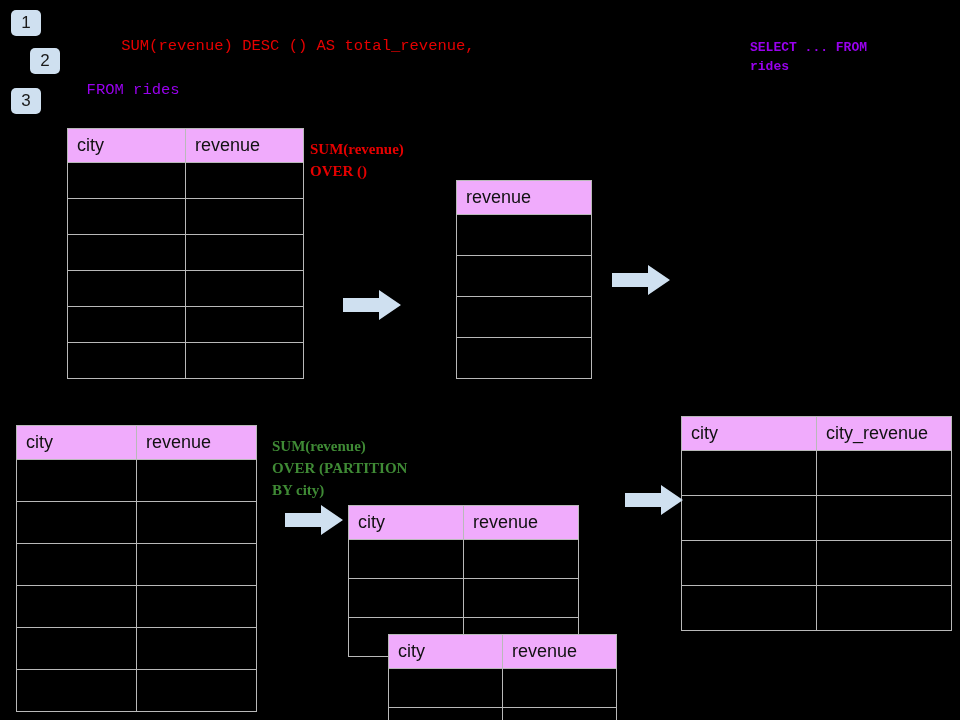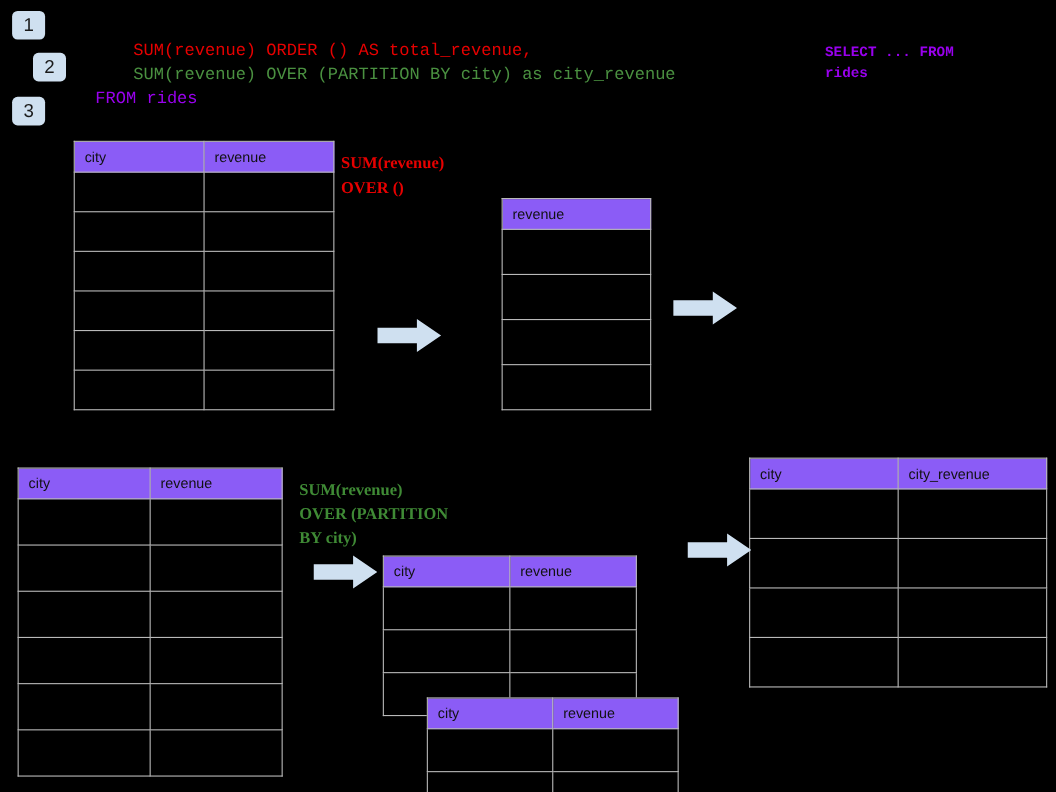--- a/index.html
+++ b/index.html
@@ -71,24 +71,24 @@
     border-collapse: collapse;
     table-layout: fixed;
     background: #000000;
   }
   .tbl td {
     border: 1px solid #b9b9b9;
     background: #000000;
     padding: 0;
   }
   .tbl td.hdr {
-    background: #8b5cf6;
+    background: #f0abfc;
     color: #111111;
     font-family: "Liberation Sans", sans-serif;
-    font-size: 13px;
+    font-size: 18px;
     padding: 6px 9px;
     text-align: left;
     white-space: nowrap;
   }
 
   
   .arrow {
     position: absolute;
     width: 60px;
     height: 34px;
@@ -96,22 +96,21 @@
 </style>
 </head>
 <body>
 
 <div id="canvas">
 
   <div class="badge" style="left:11px; top:10px;">1</div>
   <div class="badge" style="left:30px; top:48px;">2</div>
   <div class="badge" style="left:11px; top:88px;">3</div>
 
-  <div class="sql sql-red" style="left:84px; top:35px;">    SUM(revenue) ORDER () AS total_revenue,</div>
-  <div class="sql sql-green" style="left:84px; top:57px;">    SUM(revenue) OVER (PARTITION BY city) as city_revenue</div>
+  <div class="sql sql-red" style="left:84px; top:35px;">    SUM(revenue) DESC () AS total_revenue,</div>
   <div class="sql sql-purple" style="left:68px; top:79px;text-align:center;">  FROM rides</div>
 
   <div class="side-note" style="left:750px; top:38px;">SELECT ... FROM
 rides</div>
 
   <div class="annot annot-red" style="left:310px; top:138px;">SUM(revenue)
 OVER ()</div>
 
   <div class="annot annot-green" style="left:272px; top:435px;">SUM(revenue)
 OVER (PARTITION

